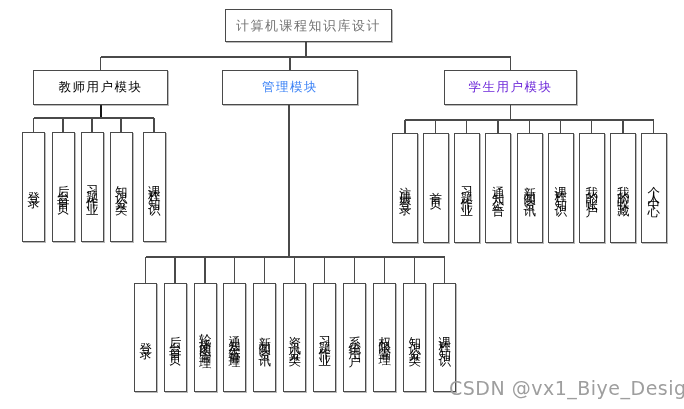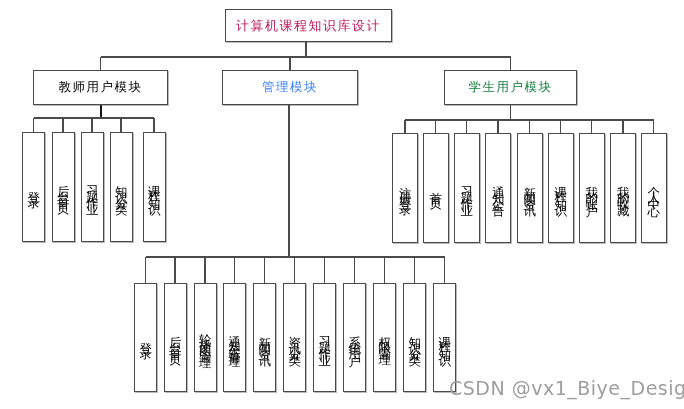--- a/index.html
+++ b/index.html
@@ -82,21 +82,21 @@
       <line x1="435.5" y1="120" x2="435.5" y2="133" stroke="#4a4a4a" stroke-width="1.3" shape-rendering="crispEdges"></line>
       <line x1="466.5" y1="120" x2="466.5" y2="133" stroke="#4a4a4a" stroke-width="1.3" shape-rendering="crispEdges"></line>
       <line x1="498" y1="120" x2="498" y2="133" stroke="#4a4a4a" stroke-width="1.3" shape-rendering="crispEdges"></line>
       <line x1="529.5" y1="120" x2="529.5" y2="133" stroke="#4a4a4a" stroke-width="1.3" shape-rendering="crispEdges"></line>
       <line x1="560.5" y1="120" x2="560.5" y2="133" stroke="#4a4a4a" stroke-width="1.3" shape-rendering="crispEdges"></line>
       <line x1="591.5" y1="120" x2="591.5" y2="133" stroke="#4a4a4a" stroke-width="1.3" shape-rendering="crispEdges"></line>
       <line x1="623" y1="120" x2="623" y2="133" stroke="#4a4a4a" stroke-width="1.3" shape-rendering="crispEdges"></line>
       <line x1="653.5" y1="120" x2="653.5" y2="133" stroke="#4a4a4a" stroke-width="1.3" shape-rendering="crispEdges"></line>
     </svg>
 
-  <div class="node hbox root" id="root-box" style="left: 225px; top: 9px; width: 167px; height: 33px; border-color: rgb(74, 74, 74); background: rgb(255, 255, 255); color: #be185d;">
+  <div class="node hbox root" id="root-box" style="left: 225px; top: 9px; width: 167px; height: 33px; border-color: rgb(74, 74, 74); background: rgb(255, 255, 255); color: #737373;">
     <span>计算机课程知识库设计</span>
   </div>
 
   <div id="nodes">
       <div class="node hbox" style="left: 33px; top: 70px; width: 135px; height: 35px; border-color: rgb(74, 74, 74); background: rgb(255, 255, 255); color: rgb(0, 0, 0);">
         <span>教师用户模块</span>
       </div>
       <div class="node vbox" style="left: 22px; top: 132px; width: 23px; height: 110px; border-color: rgb(74, 74, 74); background: rgb(255, 255, 255); color: rgb(0, 0, 0);">
         <span>登录</span>
       </div>
@@ -141,21 +141,21 @@
       </div>
       <div class="node vbox" style="left: 373px; top: 283px; width: 23px; height: 109px; border-color: rgb(74, 74, 74); background: rgb(255, 255, 255); color: rgb(0, 0, 0);">
         <span>权限管理</span>
       </div>
       <div class="node vbox" style="left: 403px; top: 283px; width: 23px; height: 109px; border-color: rgb(74, 74, 74); background: rgb(255, 255, 255); color: rgb(0, 0, 0);">
         <span>知识分类</span>
       </div>
       <div class="node vbox" style="left: 433px; top: 283px; width: 23px; height: 109px; border-color: rgb(74, 74, 74); background: rgb(255, 255, 255); color: rgb(0, 0, 0);">
         <span>课程知识</span>
       </div>
-      <div class="node hbox" style="left: 444px; top: 70px; width: 133px; height: 35px; border-color: rgb(74, 74, 74); background: rgb(255, 255, 255); color: #15803d;">
+      <div class="node hbox" style="left: 444px; top: 70px; width: 133px; height: 35px; border-color: rgb(74, 74, 74); background: rgb(255, 255, 255); color: #6d28d9;">
         <span>学生用户模块</span>
       </div>
       <div class="node vbox" style="left: 392px; top: 133px; width: 26px; height: 110px; border-color: rgb(74, 74, 74); background: rgb(255, 255, 255); color: rgb(0, 0, 0);">
         <span>注册登录</span>
       </div>
       <div class="node vbox" style="left: 422.5px; top: 133px; width: 26px; height: 110px; border-color: rgb(74, 74, 74); background: rgb(255, 255, 255); color: rgb(0, 0, 0);">
         <span>首页</span>
       </div>
       <div class="node vbox" style="left: 453.5px; top: 133px; width: 26px; height: 110px; border-color: rgb(74, 74, 74); background: rgb(255, 255, 255); color: rgb(0, 0, 0);">
         <span>习题作业</span>

